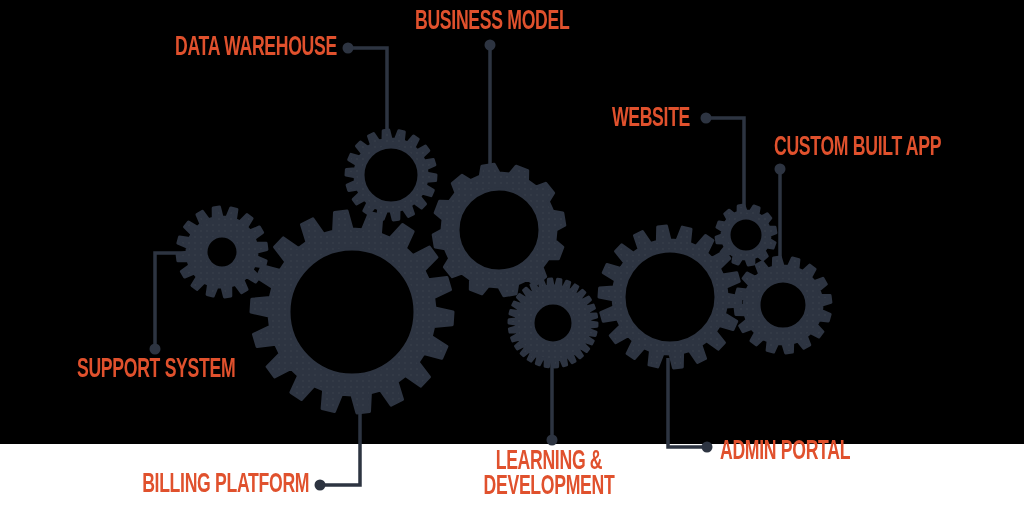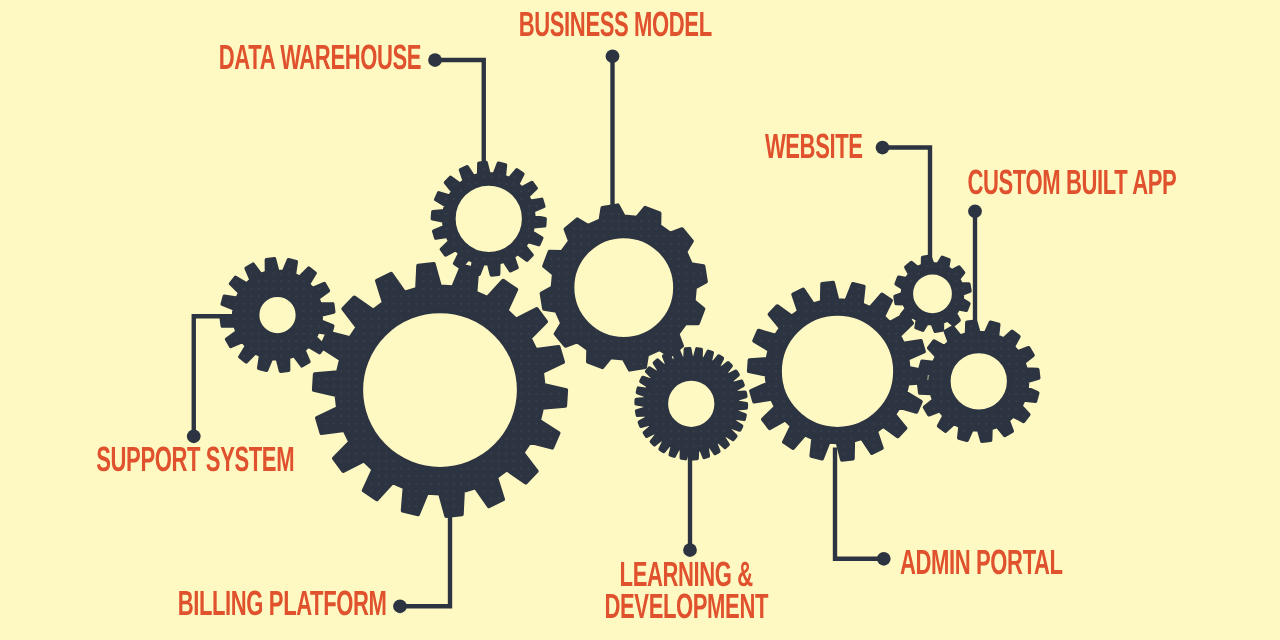--- a/index.html
+++ b/index.html
@@ -7,22 +7,22 @@
     padding: 0;
     width: 1024px;
     height: 512px;
     overflow: hidden;
     background: #ffffff;
     font-family: "Liberation Sans", sans-serif;
   }
   #stage {
     position: relative;
     width: 1024px;
-    height: 512px;
-    background: #fef9c3;
+    height: 444px;
+    background: #000000;
   }
   #gears-svg {
     position: absolute;
     left: 0;
     top: 0;
   }
   .label {
     position: absolute;
     font-family: "Liberation Sans", sans-serif;
     font-weight: 700;

